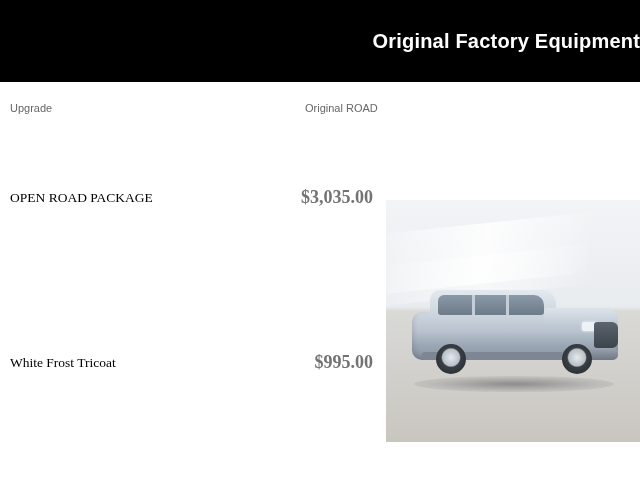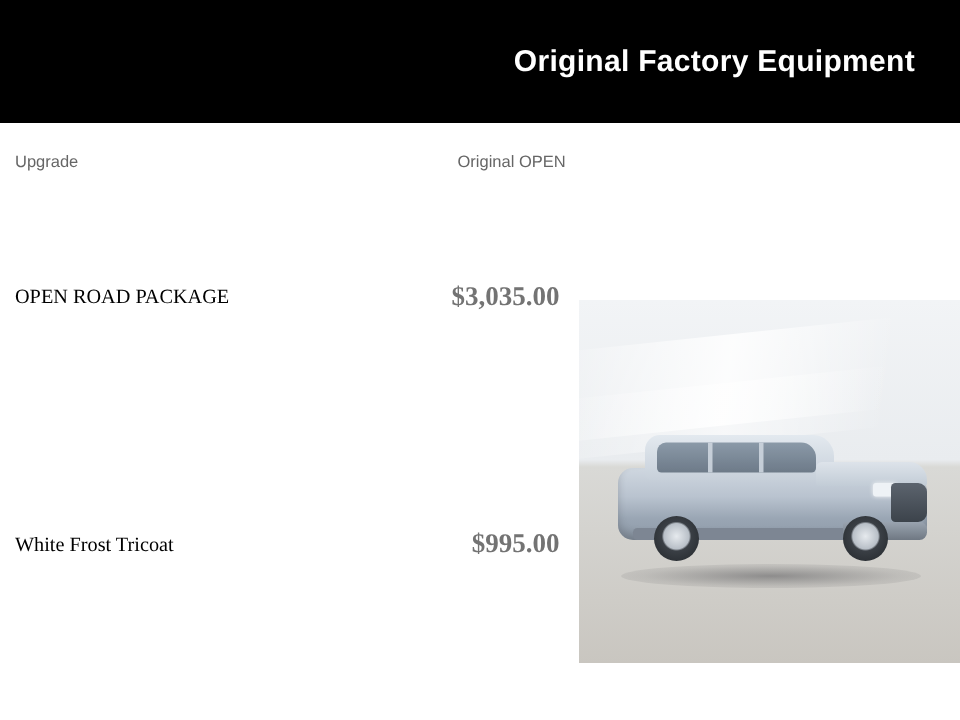--- a/index.html
+++ b/index.html
@@ -20,21 +20,20 @@
     position: absolute;
     left: 0;
     top: 0;
     width: 640px;
     height: 82px;
     background: #000000;
     display: flex;
     align-items: center;
     justify-content: flex-end;
     box-sizing: border-box;
-    padding-right: 30px;
   }
   .header-title {
     color: #ffffff;
     font-size: 20px;
     font-weight: bold;
     letter-spacing: 0.2px;
     line-height: 1;
   }
 
   
@@ -220,21 +219,21 @@
 </head>
 <body>
 
 <div class="header">
   <div class="header-title">Original Factory Equipment</div>
 </div>
 
 <div class="content">
 
   <div class="col-head upgrade">Upgrade</div>
-  <div class="col-head msrp">Original OPEN</div>
+  <div class="col-head msrp">Original ROAD</div>
 
   <div class="row row-1">
     <div class="row-label">OPEN ROAD PACKAGE</div>
     <div class="row-price">$3,035.00</div>
   </div>
 
   <div class="row row-2">
     <div class="row-label">White Frost Tricoat</div>
     <div class="row-price">$995.00</div>
   </div>

